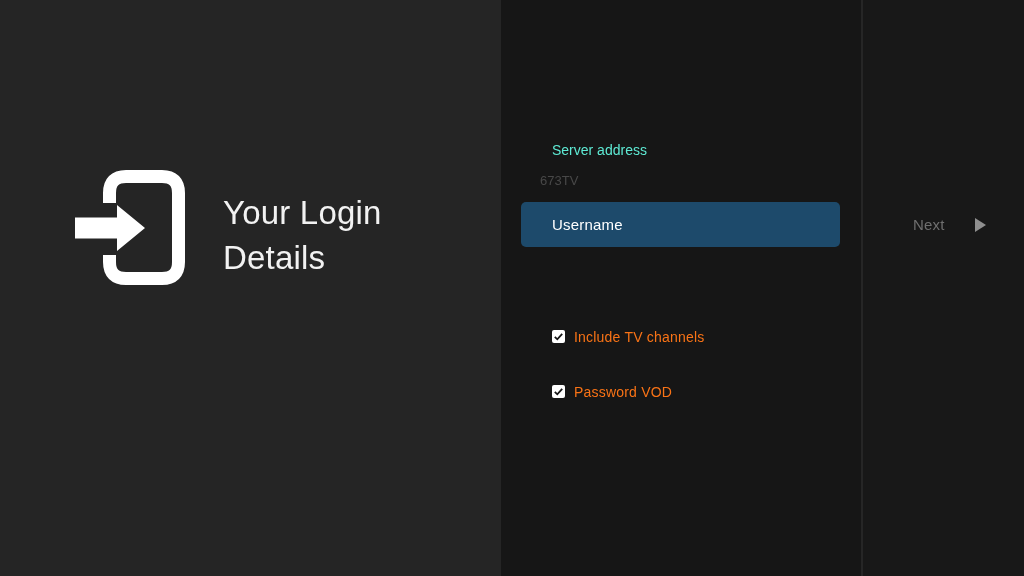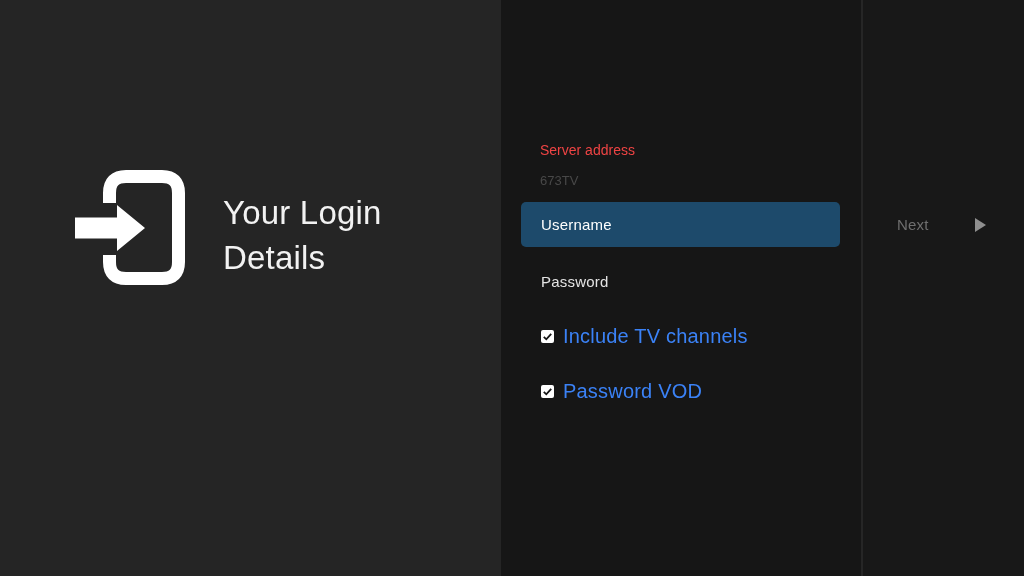--- a/index.html
+++ b/index.html
@@ -25,55 +25,55 @@
     font-size: 33px; line-height: 45px; font-weight: 300;
     color: #f2f2f2; letter-spacing: 0.2px;
   }
 
   
   .form-panel {
     position: absolute; left: 501px; top: 0; width: 360px; height: 576px;
     background: #161616;
   }
   .server-group { position: absolute; left: 39px; top: 141px; }
-  .server-label { font-size: 14px; color: #ef4444; line-height: 19px; }
+  .server-label { font-size: 14px; color: #5eead4; line-height: 19px; margin-left: 12px; }
   .server-value { font-size: 13px; color: #484848; line-height: 18px; margin-top: 12px; }
 
   .action-row {
     position: absolute; left: 20px; width: 319px; height: 45px;
-    display: flex; align-items: center; padding-left: 20px;
+    display: flex; align-items: center; padding-left: 31px;
     border-radius: 5px;
   }
   .row-username { top: 202px; background: #1d4a6b; }
   .row-username .field-label { color: #ffffff; }
   .row-password { top: 259px; }
   .field-label { font-size: 15px; color: #e4e4e4; letter-spacing: 0.2px; }
 
   .row-check-1 { top: 314px; }
   .row-check-2 { top: 369px; }
   .checkbox {
     width: 13px; height: 13px; margin-right: 9px; flex: 0 0 auto;
     display: inline-flex;
   }
-  .check-label { font-size: 20px; color: #3b82f6; letter-spacing: 0.2px; }
+  .check-label { font-size: 14px; color: #f97316; letter-spacing: 0.2px; }
 
   
   .panel-divider {
     position: absolute; left: 861px; top: 0; width: 2px; height: 576px;
     background: #262626;
   }
 
   
   .actions-panel {
     position: absolute; left: 863px; top: 0; width: 161px; height: 576px;
     background: #181818;
   }
   .nav-row {
     position: absolute; left: 0; width: 161px; height: 45px;
-    display: flex; align-items: center; padding-left: 34px;
+    display: flex; align-items: center; padding-left: 50px;
   }
   .nav-next { top: 202px; }
   .nav-back { top: 259px; }
   .nav-next .nav-label { color: #6f6f6f; }
   .nav-back .nav-label { color: #f0f0f0; }
   .nav-label { font-size: 15px; letter-spacing: 0.2px; }
   .chevron-right {
     position: absolute; left: 112px; top: 50%; margin-top: -7px;
     width: 0; height: 0;
     border-top: 7px solid transparent;
@@ -101,23 +101,20 @@
 
     <div class="server-group">
       <div class="server-label">Server address</div>
       <div class="server-value">673TV</div>
     </div>
 
     <div class="action-row row-username">
       <span class="field-label">Username</span>
     </div>
 
-    <div class="action-row row-password">
-      <span class="field-label">Password</span>
-    </div>
 
     <div class="action-row row-check-1">
       <span class="checkbox">
         <svg width="13" height="13" viewBox="0 0 13 13">
           <rect x="0" y="0" width="13" height="13" rx="2" fill="#ffffff"></rect>
           <path d="M2.8 6.8 L5.3 9.3 L10.2 3.8" fill="none" stroke="#161616" stroke-width="1.8"></path>
         </svg>
       </span>
       <span class="check-label">Include TV channels</span>
     </div>

